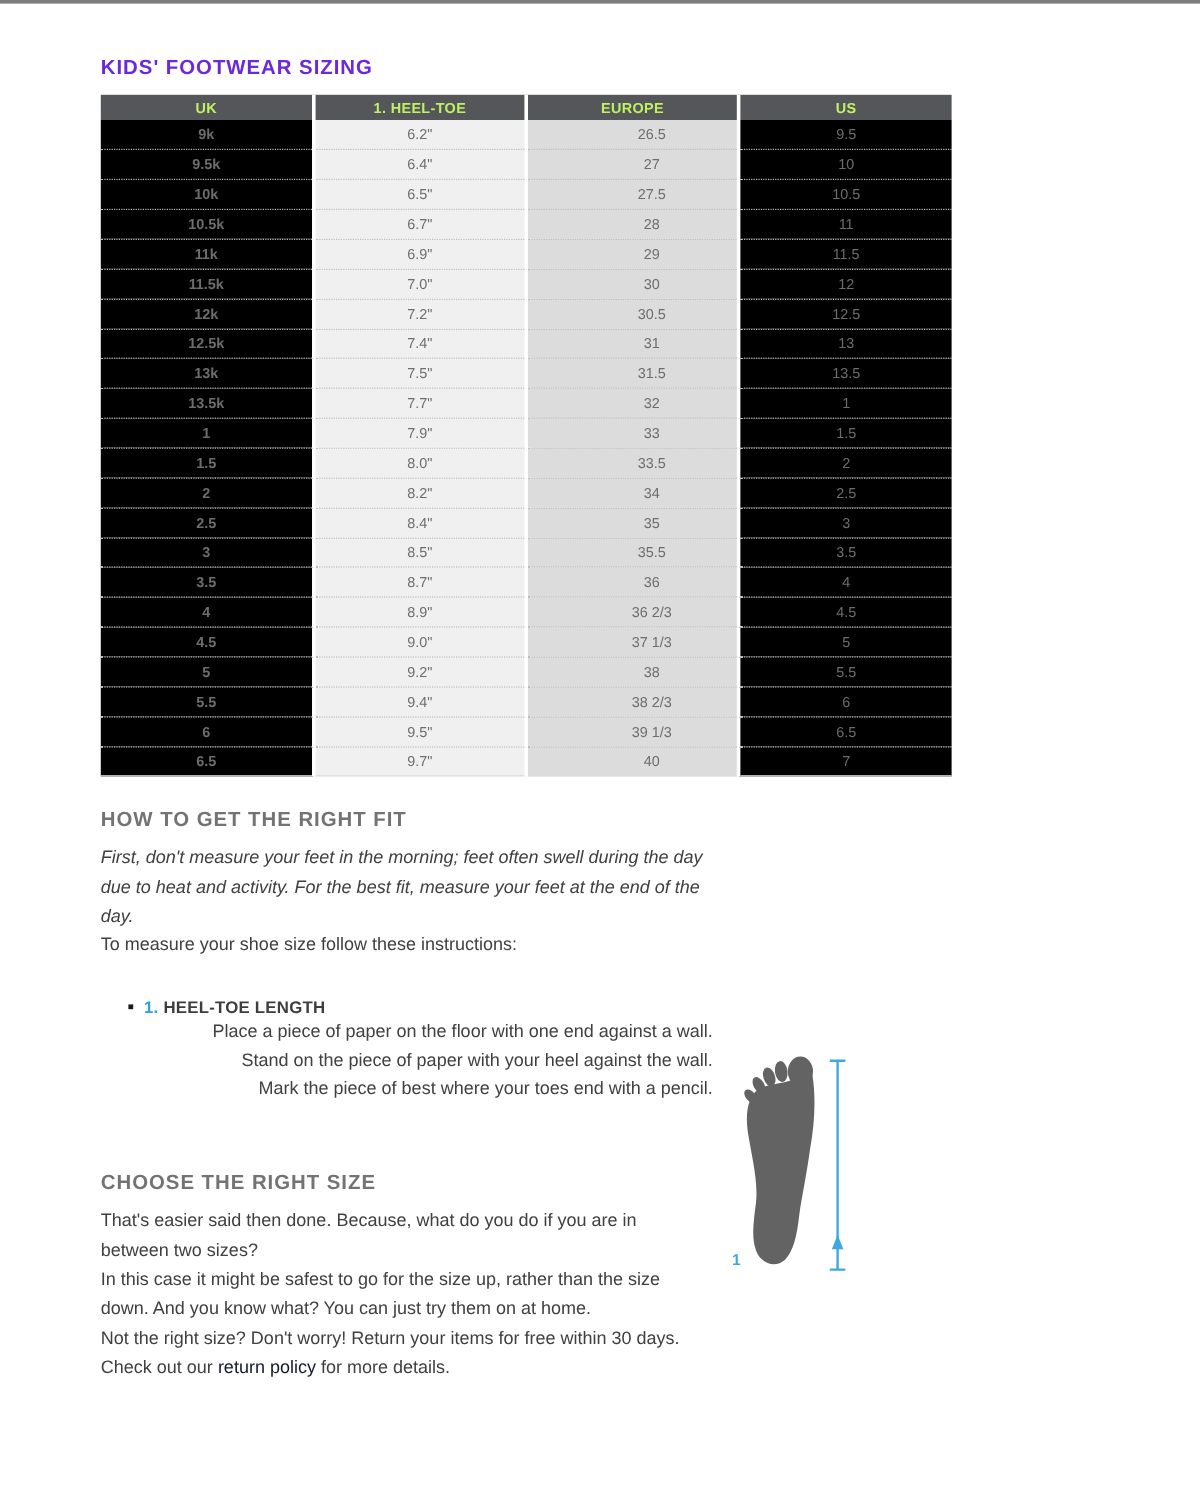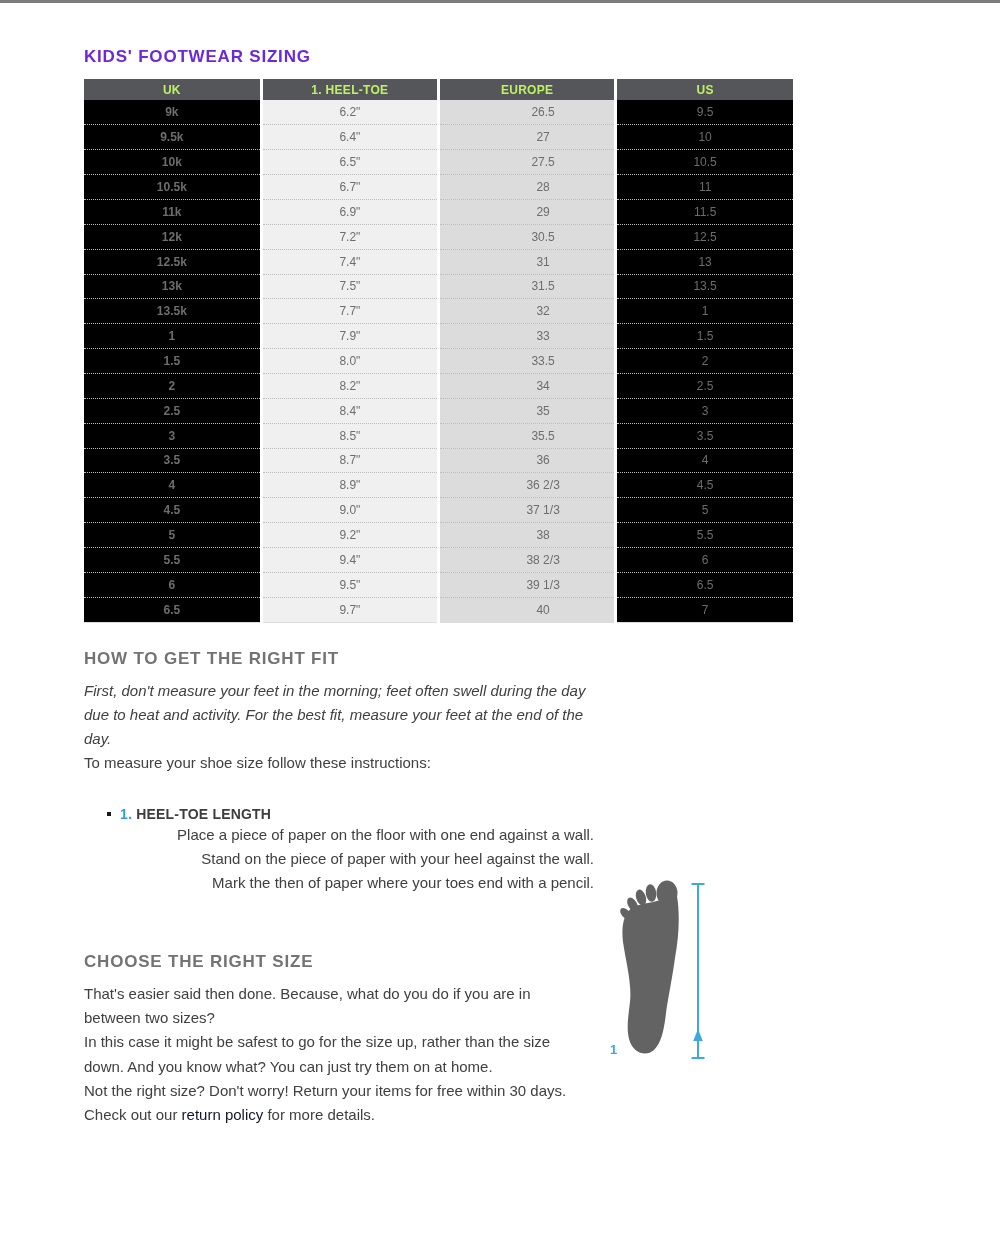--- a/index.html
+++ b/index.html
@@ -167,20 +167,26 @@
           <td class="col-2">28</td>
           <td class="col-3">11</td>
         </tr>
         <tr>
           <td class="col-0">11k</td>
           <td class="col-1">6.9"</td>
           <td class="col-2">29</td>
           <td class="col-3">11.5</td>
         </tr>
         <tr>
+          <td class="col-0">11.5k</td>
+          <td class="col-1">7.0"</td>
+          <td class="col-2">30</td>
+          <td class="col-3">12</td>
+        </tr>
+        <tr>
           <td class="col-0">12k</td>
           <td class="col-1">7.2"</td>
           <td class="col-2">30.5</td>
           <td class="col-3">12.5</td>
         </tr>
         <tr>
           <td class="col-0">12.5k</td>
           <td class="col-1">7.4"</td>
           <td class="col-2">31</td>
           <td class="col-3">13</td>
@@ -279,21 +285,21 @@
 
     <div class="step">
       <span class="bullet"></span>
       <div class="step-title">
         <span class="step-num">1.</span>
         <span class="step-name">HEEL-TOE LENGTH</span>
       </div>
       <div id="step-sentences" class="step-body body-text">
           <p>Place a piece of paper on the floor with one end against a wall.</p>
           <p>Stand on the piece of paper with your heel against the wall.</p>
-          <p>Mark the then of paper where your toes end with a pencil.</p>
+          <p>Mark the piece of best where your toes end with a pencil.</p>
         </div>
     </div>
   </section>
 
   <section class="choose-section">
     <h2 class="section-heading">CHOOSE THE RIGHT SIZE</h2>
     <div class="paras">
       <p class="body-text">That's easier said then done. Because, what do you do if you are in between two sizes?</p>
       <p class="body-text">In this case it might be safest to go for the size up, rather than the size down. And you know what? You can just try them on at home.</p>
       <p class="body-text"><span>Not the right size? Don't worry! Return your items for free within 30 days. Check out our </span><a class="text-link">return policy</a><span> for more details.</span></p>

